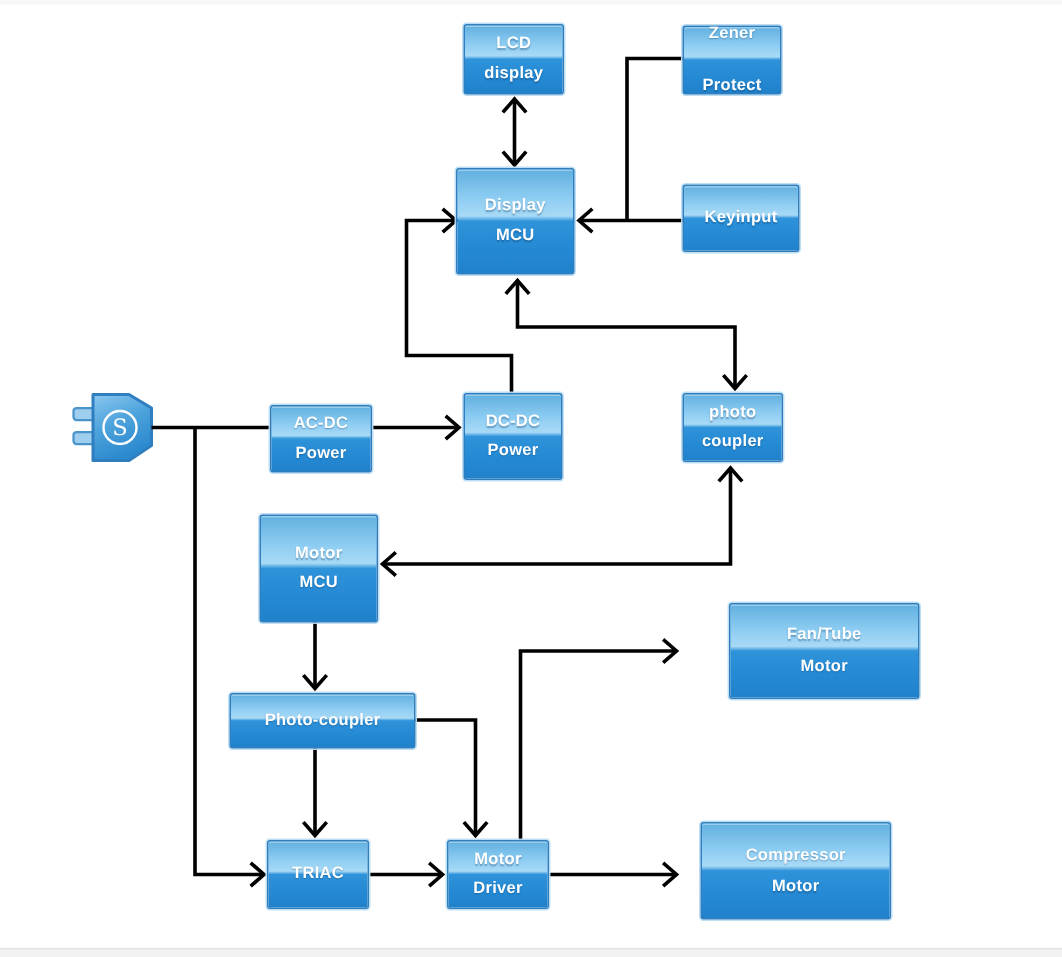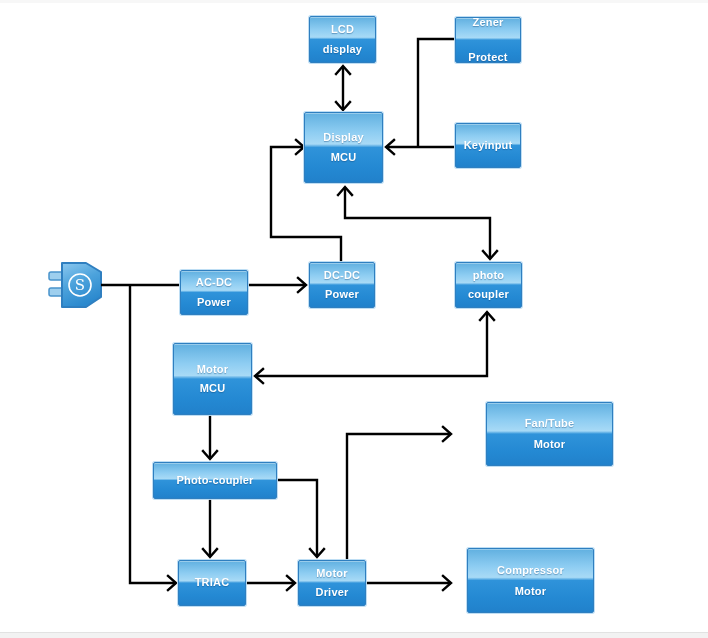--- a/index.html
+++ b/index.html
@@ -120,28 +120,28 @@
     <span>display</span>
   </div>
   <div class="node" style="left:455px;top:17px;width:66px;height:46px;gap:16px;">
     <span>Zener</span>
     <span>Protect</span>
   </div>
   <div class="node" style="left:304px;top:112px;width:79px;height:71px;">
     <span>Display</span>
     <span>MCU</span>
   </div>
-  <div class="node" style="left:455px;top:123px;width:66px;height:45px;">
+  <div class="node" style="left:455px;top:123px;width:78px;height:45px;">
     <span>Keyinput</span>
   </div>
   <div class="node" style="left:180px;top:270px;width:68px;height:45px;">
     <span>AC-DC</span>
     <span>Power</span>
   </div>
-  <div class="node" style="left:309px;top:262px;width:66px;height:46px;">
+  <div class="node" style="left:309px;top:262px;width:66px;height:58px;">
     <span>DC-DC</span>
     <span>Power</span>
   </div>
   <div class="node" style="left:455px;top:262px;width:67px;height:46px;">
     <span>photo</span>
     <span>coupler</span>
   </div>
   <div class="node" style="left:173px;top:343px;width:79px;height:72px;">
     <span>Motor</span>
     <span>MCU</span>

